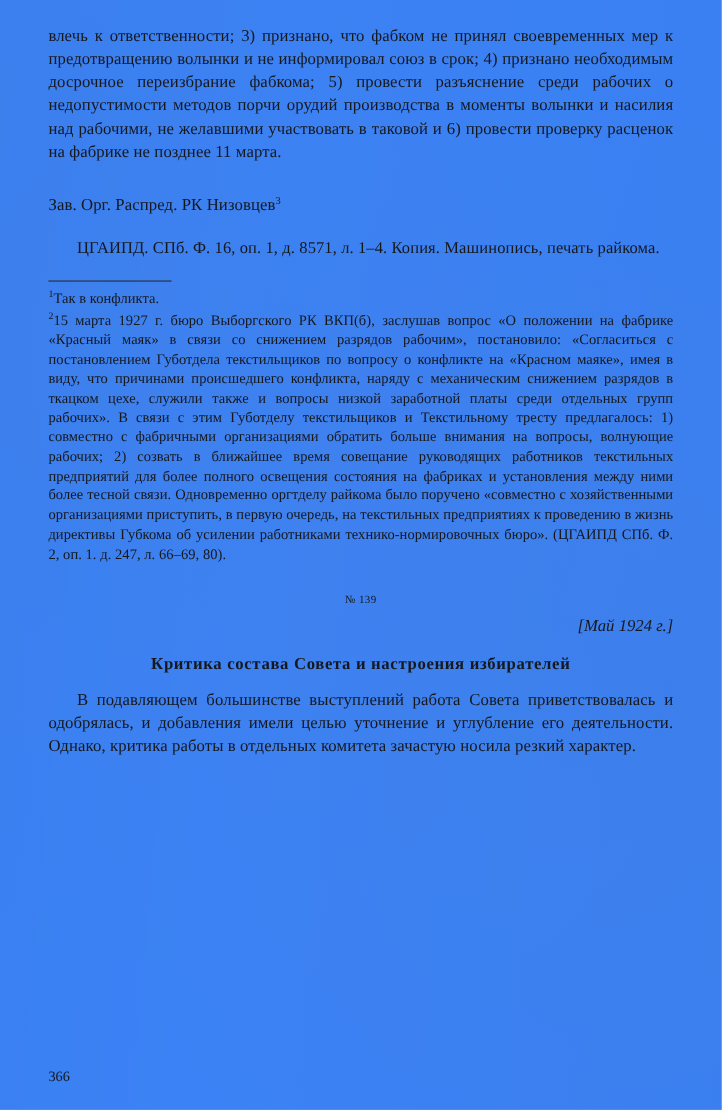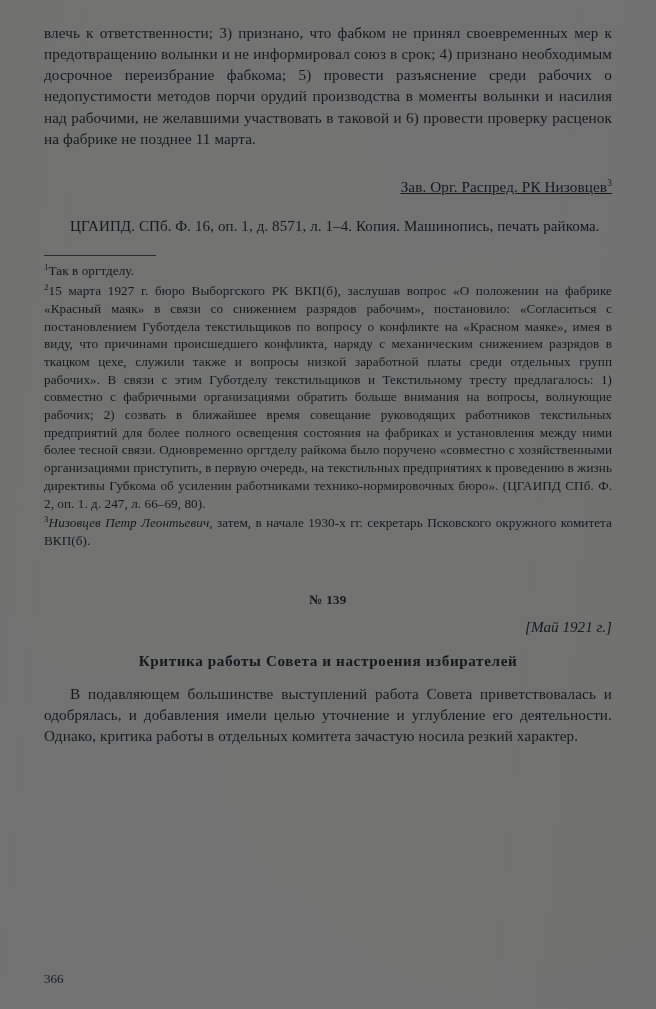--- a/index.html
+++ b/index.html
@@ -13,21 +13,21 @@
     font-family: "Liberation Serif", serif;
     color: #16181c;
     overflow: hidden;
   }
   .page {
     position: relative;
     width: 656px;
     height: 1009px;
     box-sizing: border-box;
     padding: 22px 44px 0 44px;
-    background: #737373;
+    background: #3b82f6;
   }
   
   .page::before {
     content: "";
     position: absolute;
     inset: 0;
     background:
       radial-gradient(ellipse at 18% 30%, rgba(120,115,105,0.045), rgba(255,255,255,0) 60%),
       radial-gradient(ellipse at 78% 62%, rgba(120,115,105,0.05), rgba(255,255,255,0) 62%),
       linear-gradient(95deg, rgba(0,0,0,0.02), rgba(0,0,0,0) 35%, rgba(0,0,0,0.018));
@@ -48,24 +48,23 @@
     letter-spacing: 0.1px;
   }
   .body-par.noindent {
     text-indent: 0;
   }
   .gap-s { height: 7px; }
   .gap-m { height: 13px; }
 
   .signature {
     font-size: 15.2px;
-    text-align: right;
+    text-align: left;
     margin-top: 22px;
     letter-spacing: 0.1px;
-    text-decoration: underline;
   }
   .signature sup { font-size: 9.5px; }
 
   .archive-ref {
     font-size: 15px;
     line-height: 1.4;
     text-align: justify;
     text-indent: 26px;
     margin-top: 20px;
     letter-spacing: 0.1px;
@@ -82,23 +81,23 @@
     line-height: 1.34;
     text-align: justify;
     letter-spacing: 0.05px;
     margin-bottom: 1px;
   }
   .note sup { font-size: 9px; }
   .note .it { font-style: italic; }
 
   .doc-number {
     text-align: center;
-    font-size: 13px;
-    font-weight: bold;
-    margin-top: 42px;
+    font-size: 10px;
+    font-weight: normal;
+    margin-top: 28px;
     letter-spacing: 0.3px;
   }
   .doc-title {
     text-align: center;
     font-size: 15.5px;
     font-weight: bold;
     line-height: 1.33;
     margin-top: 5px;
     letter-spacing: 0.2px;
   }
@@ -135,32 +134,31 @@
 
     <div class="gap-s"></div>
 
 
     <div class="signature"><span>Зав. Орг. Распред. РК Низовцев</span><sup>3</sup></div>
 
     <div class="archive-ref">ЦГАИПД. СПб. Ф. 16, оп. 1, д. 8571, л. 1–4. Копия. Машинопись, печать райкома.</div>
 
     <div class="notes-rule"></div>
 
-    <div class="note"><sup>1</sup><span>Так в оргтделу.</span></div>
+    <div class="note"><sup>1</sup><span>Так в конфликта.</span></div>
 
     <div class="note"><sup>2</sup><span>15 марта 1927 г. бюро Выборгского РК ВКП(б), заслушав вопрос «О положении на фабрике «Красный маяк» в связи со снижением разрядов рабочим», постановило: «Согласиться с постановлением Губотдела текстильщиков по вопросу о конфликте на «Красном маяке», имея в виду, что причинами происшедшего конфликта, наряду с механическим снижением разрядов в ткацком цехе, служили также и вопросы низкой заработной платы среди отдельных групп рабочих». В связи с этим Губотделу текстильщиков и Текстильному тресту предлагалось: 1) совместно с фабричными организациями обратить больше внимания на вопросы, волнующие рабочих; 2) созвать в ближайшее время совещание руководящих работников текстильных предприятий для более полного освещения состояния на фабриках и установления между ними более тесной связи. Одновременно оргтделу райкома было поручено «совместно с хозяйственными организациями приступить, в первую очередь, на текстильных предприятиях к проведению в жизнь директивы Губкома об усилении работниками технико-нормировочных бюро». (ЦГАИПД СПб. Ф. 2, оп. 1. д. 247, л. 66–69, 80).</span></div>
 
-    <div class="note"><sup>3</sup><span class="it">Низовцев Петр Леонтьевич</span><span>, затем, в начале 1930-х гг. секретарь Псковского окружного комитета ВКП(б).</span></div>
 
     <div class="doc-number">№ 139</div>
 
 
-    <div class="doc-date">[Май 1921 г.]</div>
+    <div class="doc-date">[Май 1924 г.]</div>
 
-    <div class="section-head">Критика работы Совета и настроения избирателей</div>
+    <div class="section-head">Критика состава Совета и настроения избирателей</div>
 
     <div class="gap-m"></div>
 
     <p class="body-par">В подавляющем большинстве выступлений работа Совета приветствовалась и одобрялась, и добавления имели целью уточнение и углубление его деятельности. Однако, критика работы в отдельных комитета зачастую носила резкий характер.</p>
 
   </div>
 
   <div class="page-number">366</div>
 </div>
 

